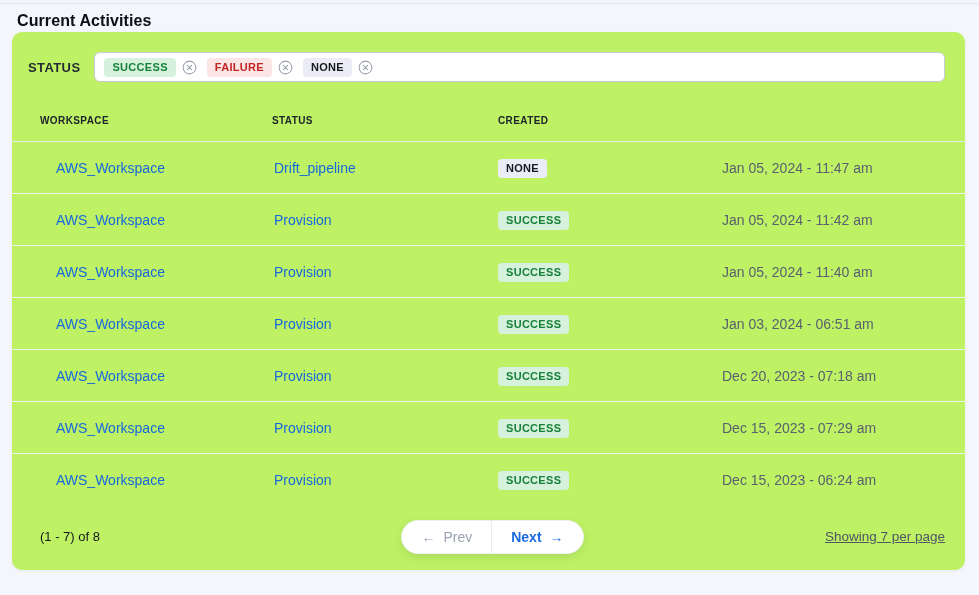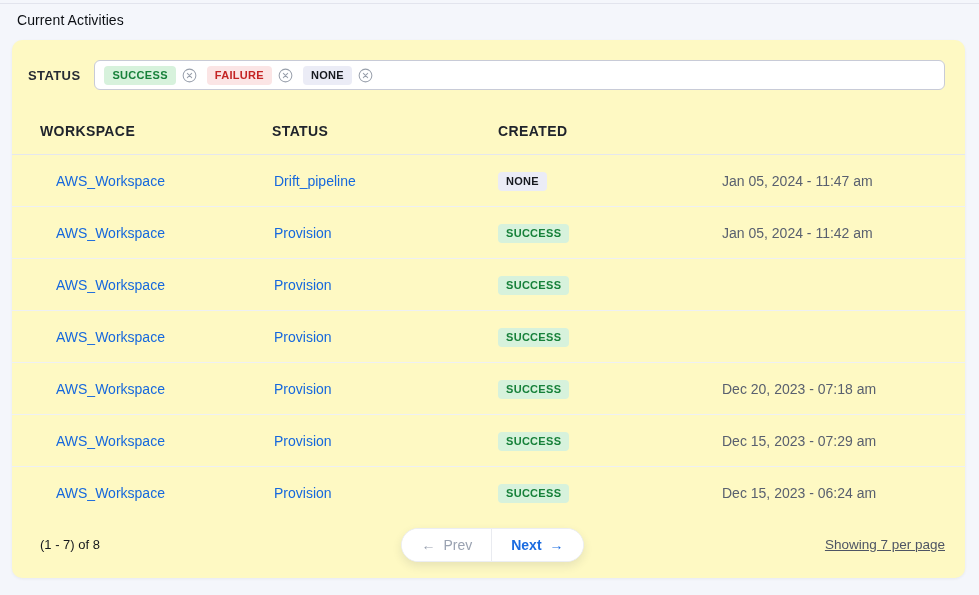--- a/index.html
+++ b/index.html
@@ -11,27 +11,27 @@
     position: relative;
     overflow: hidden;
     color: #15181e;
   }
   .top-hairline {
     position: absolute; top: 3px; left: 0; right: 0;
     height: 1px; background: #e2e4ed;
   }
   .page-title {
     position: absolute; left: 17px; top: 12px;
-    font-size: 14px; font-weight: 400; color: #0c0f14;
+    font-size: 16px; font-weight: 700; color: #0c0f14;
     letter-spacing: .1px;
   }
   .card {
-    position: absolute; left: 12px; top: 40px;
+    position: absolute; left: 12px; top: 32px;
     width: 953px; height: 538px;
-    background: #fef9c3;
+    background: #bef264;
     border-radius: 10px;
     box-shadow: 0 1px 3px rgba(20,30,60,.06);
   }
   
   .filter-row {
     display: flex; align-items: center;
     padding: 20px 20px 0 16px;
     height: 50px;
   }
   .filter-label {
@@ -62,21 +62,21 @@
     display: grid;
     grid-template-columns: 232px 226px 224px 1fr;
     align-items: center;
     padding-left: 28px; padding-right: 20px;
   }
   .thead {
     padding-top: 33px; padding-bottom: 15px;
     border-bottom: 1px solid #e5e7ee;
   }
   .th {
-    font-size: 14px; font-weight: 700; color: #20242c;
+    font-size: 10px; font-weight: 700; color: #20242c;
     letter-spacing: .4px;
   }
   .trow { height: 52px; border-bottom: 1px solid #eef0f4; }
   .trow:last-child { border-bottom: none; }
   .link {
     font-size: 14px; color: #1668dd; text-decoration: none; cursor: pointer;
   }
   .cell-ws .link { margin-left: 16px; }
   .cell-pl .link { margin-left: 2px; text-align: right; }
   .created { font-size: 14px; color: #59606f; }
@@ -165,26 +165,28 @@
     <div class="cell-ws"><a class="link">AWS_Workspace</a></div>
     <div class="cell-pl"><a class="link">Provision</a></div>
     <div><span class="tag tag--success">SUCCESS</span></div>
     <div class="created">Jan 05, 2024 - 11:42 am</div>
   </div>
 
   <div class="trow">
     <div class="cell-ws"><a class="link">AWS_Workspace</a></div>
     <div class="cell-pl"><a class="link">Provision</a></div>
     <div><span class="tag tag--success">SUCCESS</span></div>
-  </div>
-
-  <div class="trow">
-    <div class="cell-ws"><a class="link">AWS_Workspace</a></div>
-    <div class="cell-pl"><a class="link">Provision</a></div>
-    <div><span class="tag tag--success">SUCCESS</span></div>
+    <div class="created">Jan 05, 2024 - 11:40 am</div>
+  </div>
+
+  <div class="trow">
+    <div class="cell-ws"><a class="link">AWS_Workspace</a></div>
+    <div class="cell-pl"><a class="link">Provision</a></div>
+    <div><span class="tag tag--success">SUCCESS</span></div>
+    <div class="created">Jan 03, 2024 - 06:51 am</div>
   </div>
 
   <div class="trow">
     <div class="cell-ws"><a class="link">AWS_Workspace</a></div>
     <div class="cell-pl"><a class="link">Provision</a></div>
     <div><span class="tag tag--success">SUCCESS</span></div>
     <div class="created">Dec 20, 2023 - 07:18 am</div>
   </div>
 
   <div class="trow">

